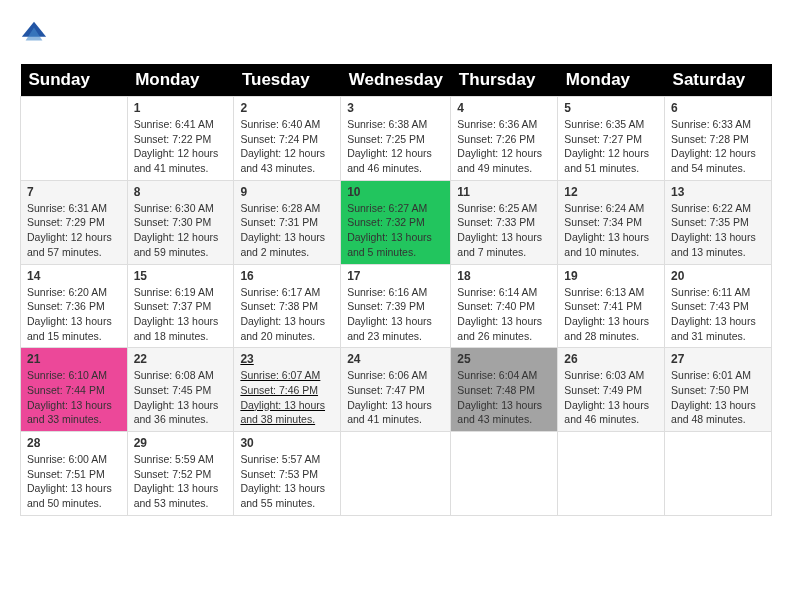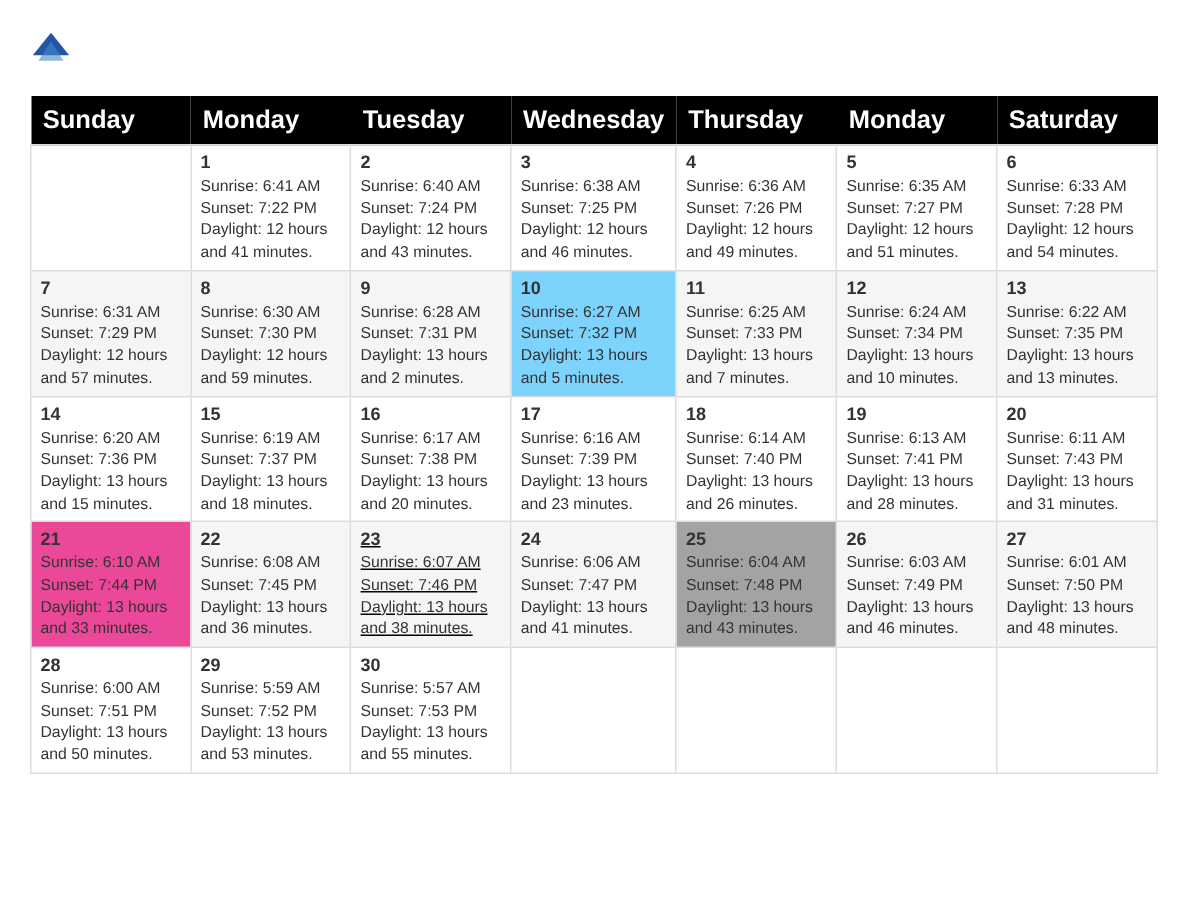--- a/index.html
+++ b/index.html
@@ -158,21 +158,21 @@
           <div class="day-info">Sunrise: 6:31 AM<br>Sunset: 7:29 PM<br>Daylight: 12 hours<br>and 57 minutes.</div>
         </td>
         <td style="background: rgb(245, 245, 245);">
           <span class="day-number">8</span>
           <div class="day-info">Sunrise: 6:30 AM<br>Sunset: 7:30 PM<br>Daylight: 12 hours<br>and 59 minutes.</div>
         </td>
         <td style="background: rgb(245, 245, 245);">
           <span class="day-number">9</span>
           <div class="day-info">Sunrise: 6:28 AM<br>Sunset: 7:31 PM<br>Daylight: 13 hours<br>and 2 minutes.</div>
         </td>
-        <td style="background: #7dd3fc; margin-left: 28px;">
+        <td style="background: #22c55e; margin-left: 28px;">
           <span class="day-number">10</span>
           <div class="day-info">Sunrise: 6:27 AM<br>Sunset: 7:32 PM<br>Daylight: 13 hours<br>and 5 minutes.</div>
         </td>
         <td style="background: rgb(245, 245, 245);">
           <span class="day-number">11</span>
           <div class="day-info">Sunrise: 6:25 AM<br>Sunset: 7:33 PM<br>Daylight: 13 hours<br>and 7 minutes.</div>
         </td>
         <td style="background: rgb(245, 245, 245);">
           <span class="day-number">12</span>
           <div class="day-info">Sunrise: 6:24 AM<br>Sunset: 7:34 PM<br>Daylight: 13 hours<br>and 10 minutes.</div>

